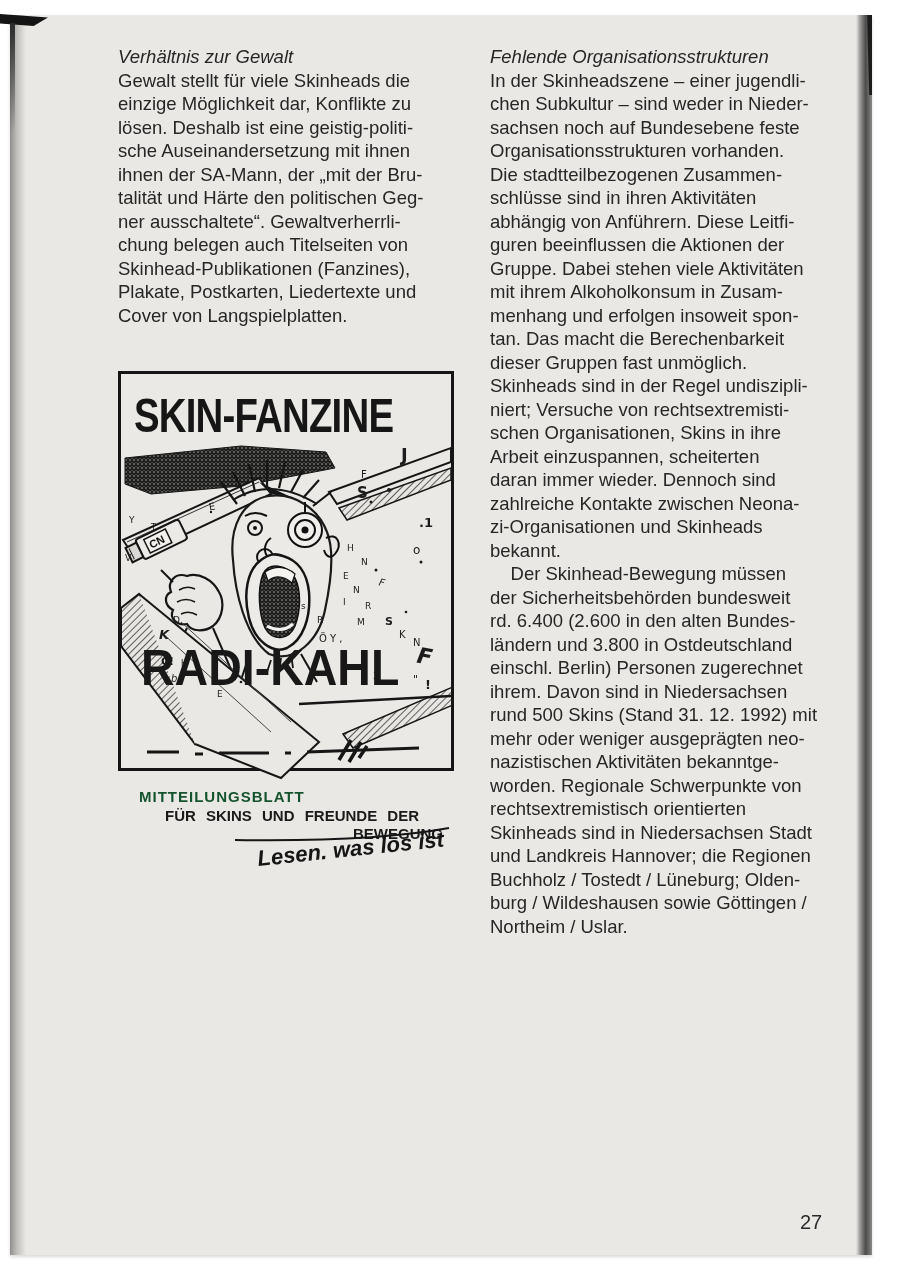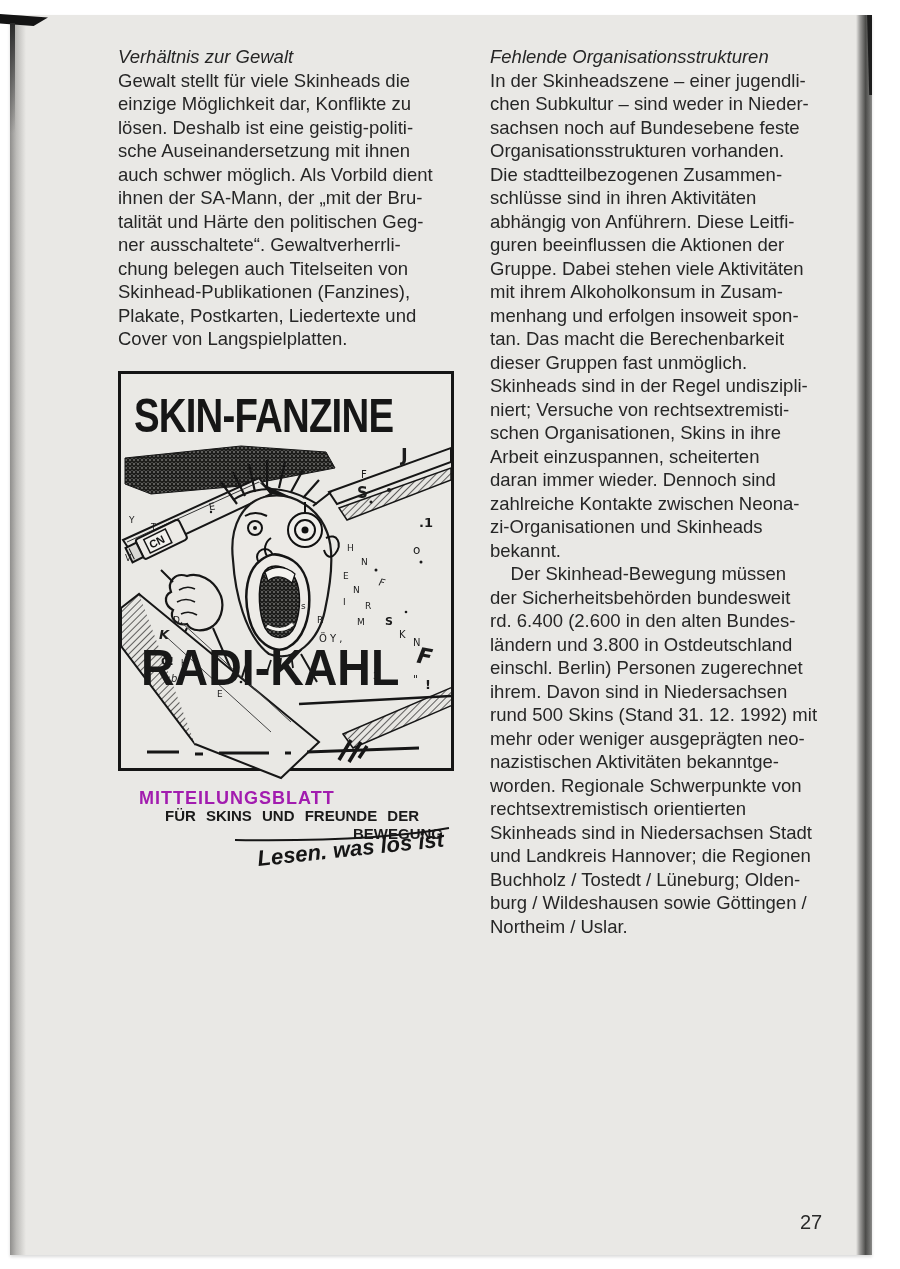--- a/index.html
+++ b/index.html
@@ -29,21 +29,21 @@
           border:3px solid #151515;background:#eae9e5;box-sizing:border-box;}
   .fz-title{position:absolute;left:13px;top:14px;font-size:48px;font-weight:bold;
             letter-spacing:-1px;transform:scaleX(0.80);transform-origin:left top;
             color:#161616;white-space:nowrap;font-family:"Liberation Sans",sans-serif;}
   .art{position:absolute;left:0px;top:68px;width:330px;height:340px;}
   .art svg{position:absolute;left:0;top:0;}
   #scatter{position:absolute;left:0;top:0;width:330px;height:340px;}
   .sc{position:absolute;color:#1c1c1c;font-family:"DejaVu Sans",sans-serif;line-height:1;}
   .fz-masthead{position:absolute;left:20px;top:265px;font-size:50px;font-weight:bold;
                transform:scaleX(0.93);transform-origin:left top;color:#181818;white-space:nowrap;}
-  .cap1{position:absolute;left:18px;top:414px;font-size:18px;font-weight:bold;letter-spacing:1px;color:#a21caf;}
+  .cap1{position:absolute;left:18px;top:414px;font-size:15px;font-weight:bold;letter-spacing:1px;color:#14532d;}
   .cap2{position:absolute;left:44px;top:433px;font-size:15px;font-weight:bold;word-spacing:6px;color:#1a1a1a;}
   .cap3{position:absolute;left:232px;top:451px;font-size:15px;font-weight:bold;color:#1a1a1a;}
   .tag-curve{position:absolute;left:112px;top:452px;}
   .tagline{position:absolute;left:138px;top:472px;font-size:22px;font-weight:bold;font-style:italic;
            transform:rotate(-6deg);transform-origin:left bottom;color:#151515;white-space:nowrap;}
   .page-number{position:absolute;left:790px;top:1196px;font-size:20px;color:#2a2a2a;}
 </style>
 </head>
 <body>
 
@@ -54,21 +54,20 @@
   <div class="spine-top"></div>
   <div class="wedge-tr"></div>
 
   <div class="col col-left">
     <div class="heading">Verhältnis zur Gewalt</div>
     <div>
         <div class="tline">Gewalt stellt für viele Skinheads die</div>
         <div class="tline">einzige Möglichkeit dar, Konflikte zu</div>
         <div class="tline">lösen. Deshalb ist eine geistig-politi-</div>
         <div class="tline">sche Auseinandersetzung mit ihnen</div>
-        <div class="tline">auch schwer möglich. Als Vorbild dient</div>
         <div class="tline">ihnen der SA-Mann, der „mit der Bru-</div>
         <div class="tline">talität und Härte den politischen Geg-</div>
         <div class="tline">ner ausschaltete“. Gewaltverherrli-</div>
         <div class="tline">chung belegen auch Titelseiten von</div>
         <div class="tline">Skinhead-Publikationen (Fanzines),</div>
         <div class="tline">Plakate, Postkarten, Liedertexte und</div>
         <div class="tline">Cover von Langspielplatten.</div>
       </div>
   </div>
 

